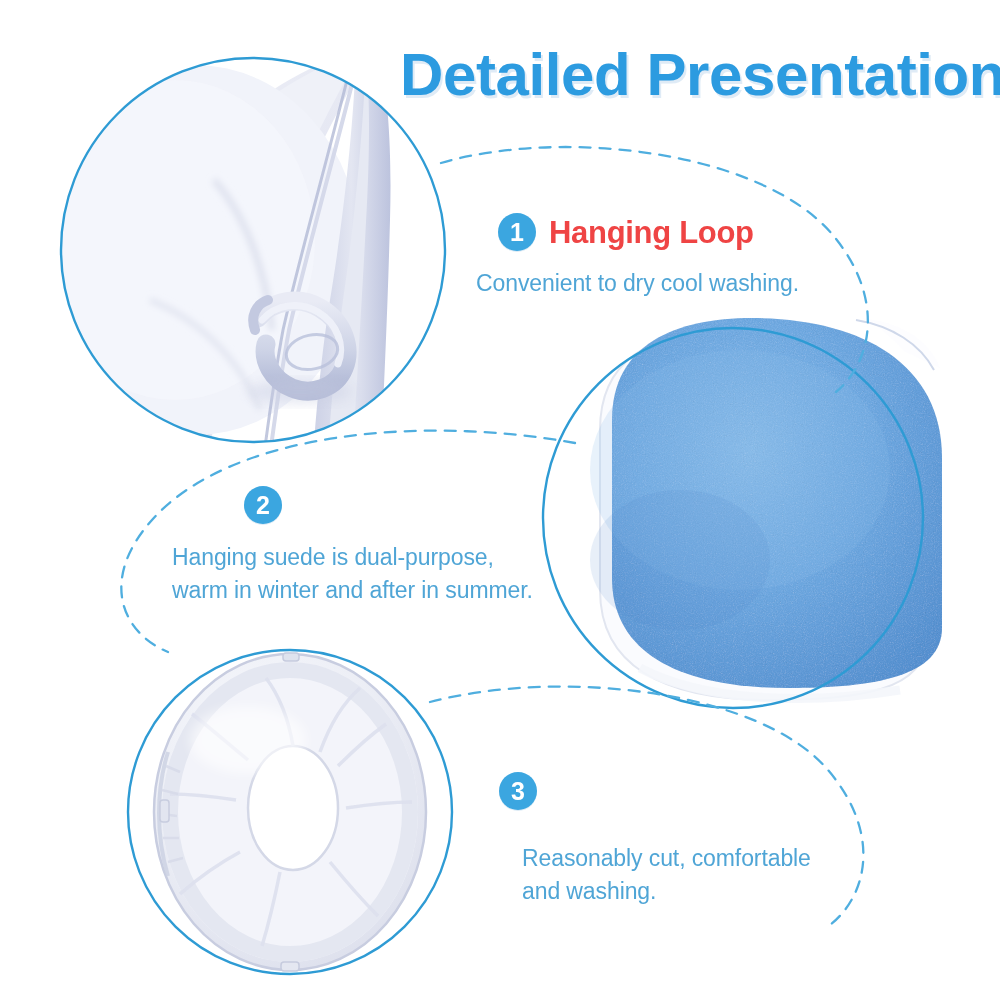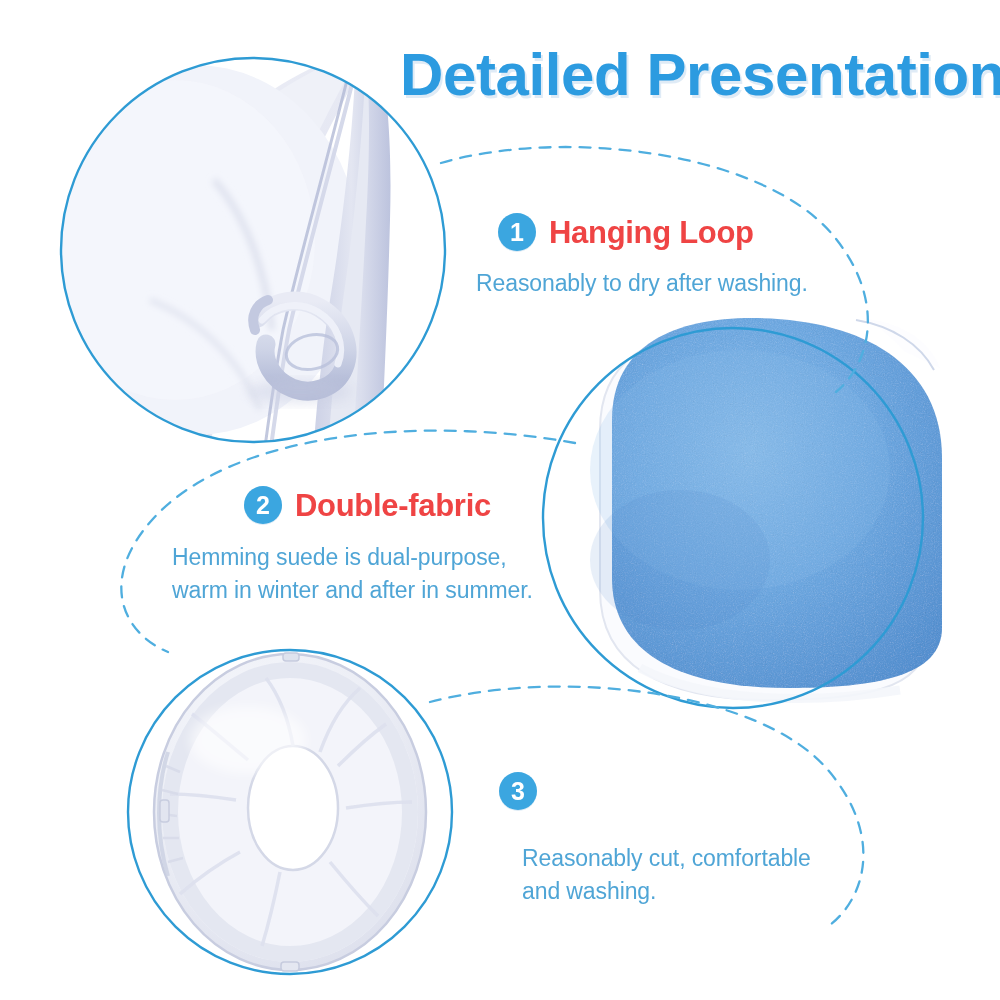--- a/index.html
+++ b/index.html
@@ -234,31 +234,30 @@
   </svg>
 
   <div id="title">Detailed Presentation</div>
 
   <div class="block" id="b1">
     <div class="head">
       <span class="badge">1</span>
       <span class="headline">Hanging Loop</span>
     </div>
     <div class="body">
-      <span class="ln">Reasonably to dry after washing.</span>
+      <span class="ln">Convenient to dry cool washing.</span>
     </div>
   </div>
 
   <div class="block" id="b2">
     <div class="head">
       <span class="badge">2</span>
-      <span class="headline">Double-fabric</span>
     </div>
     <div class="body">
-      <span class="ln">Hemming suede is dual-purpose,</span>
+      <span class="ln">Hanging suede is dual-purpose,</span>
       <span class="ln">warm in winter and after in summer.</span>
     </div>
   </div>
 
   <div class="block" id="b3">
     <div class="head">
       <span class="badge">3</span>
     </div>
     <div class="body">
       <span class="ln">Reasonably cut, comfortable</span>

